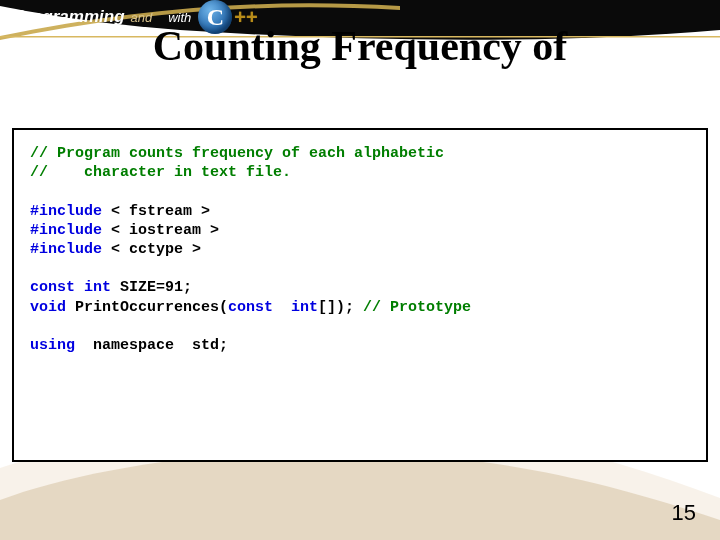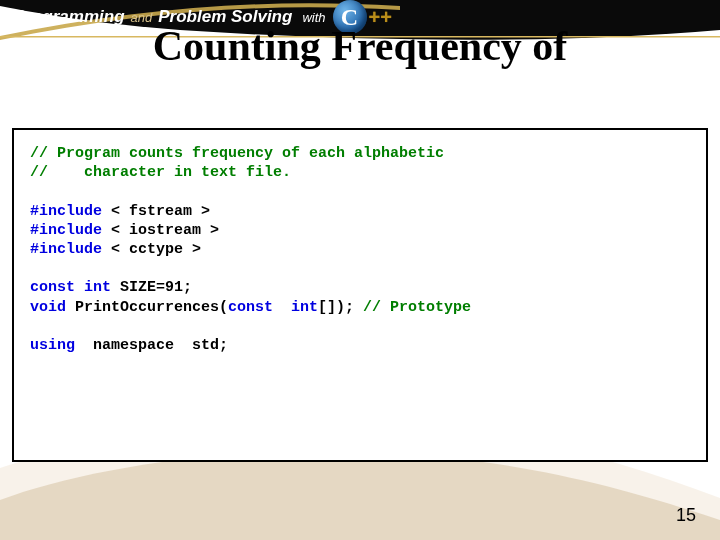--- a/index.html
+++ b/index.html
@@ -70,42 +70,41 @@
     color: #000;
     line-height: 1.28;
     white-space: pre;
   }
   .cmt { color: #007e00; }
   .kw  { color: #0000e0; }
 
   .pagenum {
     position: absolute;
     right: 24px; bottom: 14px;
-    font-size: 18px;
+    font-size: 22px;
     color: #000;
     z-index: 3;
   }
 </style>
 </head>
 <body>
 
 <div class="slide">
 
   <svg class="swoosh-bg" viewBox="0 0 720 540" preserveAspectRatio="none">
     <path d="M0,0 L720,0 L720,30 C560,44 360,42 180,30 C100,24 40,14 0,6 Z" fill="#0a0a0a"></path>
     <path d="M0,540 L0,468 C60,448 180,420 320,420 C470,420 600,452 720,498 L720,540 Z" fill="#f3e8d8" opacity="0.55"></path>
     <path d="M0,540 L0,500 C80,470 220,446 370,452 C520,458 630,490 720,520 L720,540 Z" fill="#d9c7a8" opacity="0.6"></path>
     <path d="M0,36 C140,8 260,-2 400,6 L400,10 C260,2 140,12 0,40 Z" fill="#c9a94d" opacity="0.9"></path>
     <path d="M0,36 L720,36 L720,37.5 L0,37.5 Z" fill="#d8b860"></path>
   </svg>
 
   <div class="top-band">
     <span class="prog">Programming</span>
     <span class="andword">and</span>
-    <span class="ps">Problem Solving</span>
     <span class="with">with</span>
     <span class="cpp-logo">
       <span class="cpp-c">C</span>
       <span class="cpp-plus">++</span>
     </span>
   </div>
 
   <div class="title">
     <span>Counting Frequency of</span><br>
   </div>

